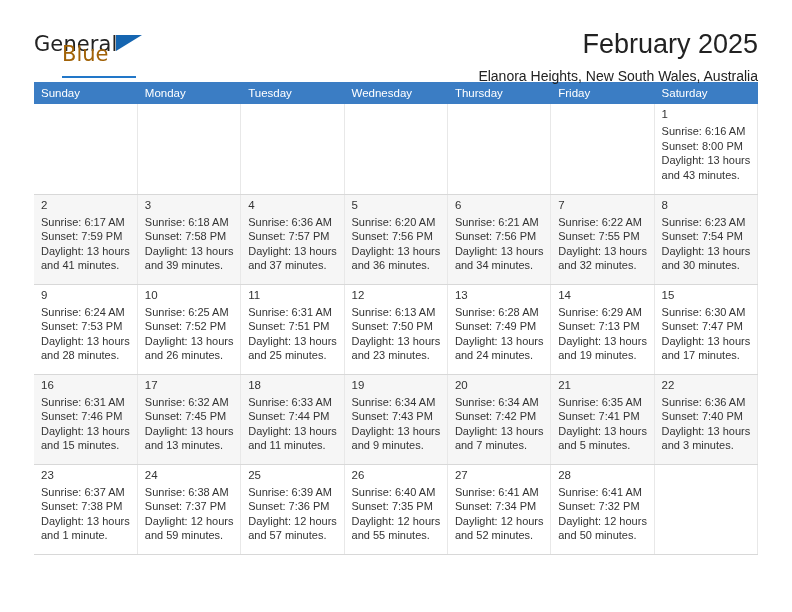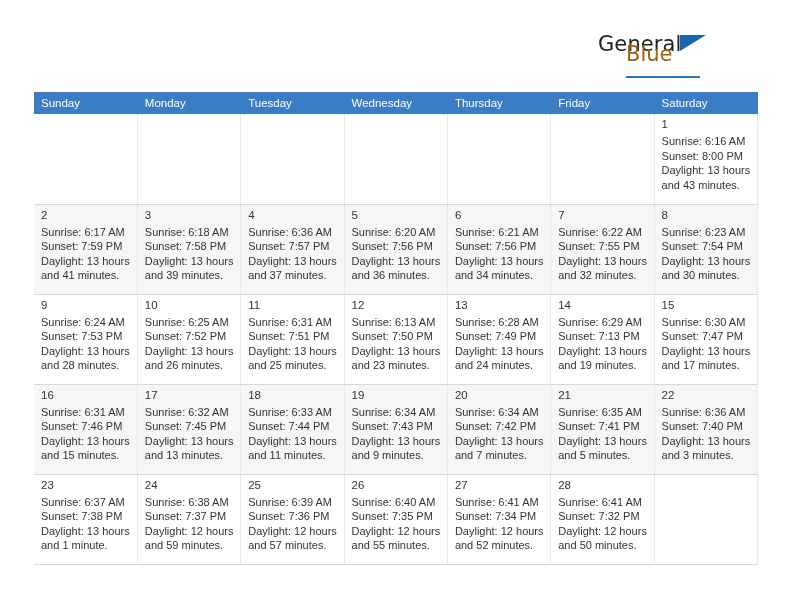--- a/index.html
+++ b/index.html
@@ -84,21 +84,21 @@
   .cal-subtitle {
     font-size: 14px;
     color: #222222;
     line-height: 20px;
     margin-top: 6px;
     white-space: nowrap;
   }
 
   
   .calendar {
-    margin-top: 26px;
+    margin-top: 16px;
     width: 724px;
     border-collapse: collapse;
     table-layout: fixed;
   }
   .calendar th {
     background: #3b7dc4;
     color: #ffffff;
     font-size: 11.5px;
     font-weight: normal;
     text-align: left;
@@ -144,20 +144,24 @@
 
   <div class="header">
 
     <div class="brand">
       <span class="brand-general">General</span>
       <span class="brand-tri"></span>
       <span class="brand-blue">Blue</span>
       <span class="brand-underline"></span>
     </div>
 
+    <div class="title-block">
+      <div class="cal-title">February 2025</div>
+      <div class="cal-subtitle">Elanora Heights, New South Wales, Australia</div>
+    </div>
 
   </div>
 
   <table class="calendar">
     <thead>
       <tr>
         <th>Sunday</th>
         <th>Monday</th>
         <th>Tuesday</th>
         <th>Wednesday</th>

